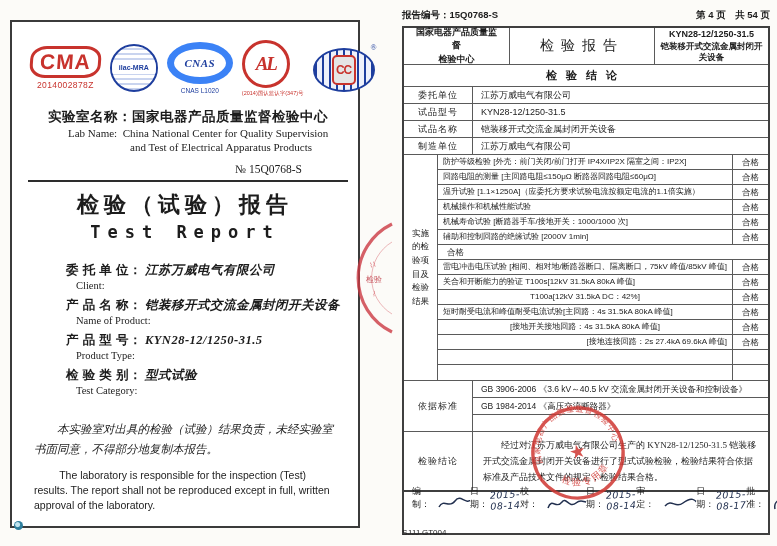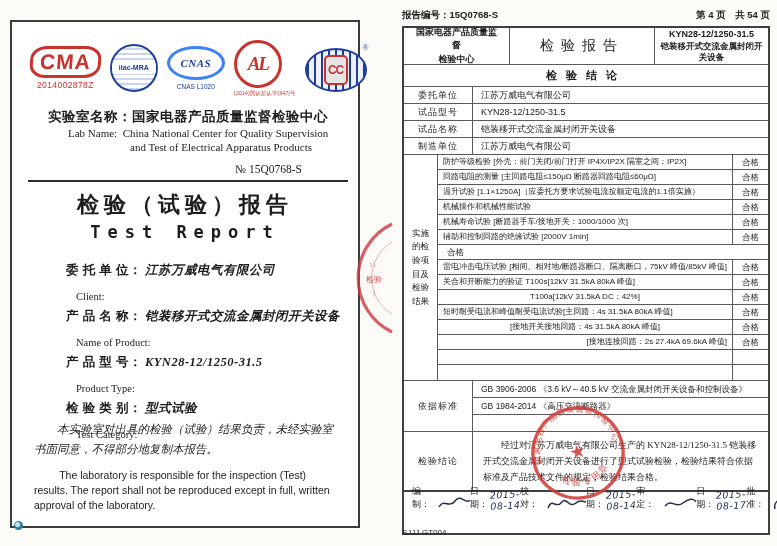--- a/index.html
+++ b/index.html
@@ -11,21 +11,21 @@
              border:2px solid #3b3b3b;}
   .logos{position:absolute;left:18px;top:14px;width:308px;height:64px;display:flex;align-items:center;gap:9px;}
   .logo{flex:0 0 auto;text-align:center;}
   .cma-box{color:#c8332d;border:3px solid #c8332d;border-radius:16px/13px;font-family:"Liberation Sans",sans-serif;
            font-weight:bold;font-size:21px;line-height:26px;padding:0 7px;letter-spacing:1px;transform:skewX(-4deg);}
   .cma-code{color:#c8332d;font-family:"Liberation Sans",sans-serif;font-size:8.5px;margin-top:2px;letter-spacing:.4px;}
   .ilac-circ{width:44px;height:44px;border-radius:50%;border:2px solid #1e3e9e;position:relative;overflow:hidden;
              background:repeating-linear-gradient(0deg,#c9d4ef 0 2px,#fff 2px 5px);}
   .ilac-band{position:absolute;left:0;right:0;top:16px;height:12px;background:#fff;color:#1e3e9e;
              font-family:"Liberation Sans",sans-serif;font-weight:bold;font-size:7px;line-height:12px;text-align:center;}
-  .cnas-oval{width:52px;height:28px;border:3px solid #3b82f6;border-radius:50%;display:flex;align-items:center;
+  .cnas-oval{width:52px;height:28px;border:7px solid #3b82f6;border-radius:50%;display:flex;align-items:center;
              justify-content:center;color:#1e3e9e;font-family:"Liberation Serif",serif;font-weight:bold;
              font-style:italic;font-size:11px;letter-spacing:.5px;}
   .cnas-code{color:#1e3e9e;font-family:"Liberation Sans",sans-serif;font-size:6.5px;margin-top:3px;}
   .cal-circ{width:42px;height:42px;border:3px solid #c8332d;border-radius:50%;display:flex;align-items:center;
             justify-content:center;color:#c8332d;font-weight:bold;font-size:19px;font-style:italic;
             font-family:"Liberation Serif",serif;letter-spacing:-2px;}
   .cal-code{color:#c8332d;font-size:5.5px;margin-top:2px;font-family:"Liberation Sans",sans-serif;white-space:nowrap;}
   .globe{position:relative;width:58px;height:40px;}
   .globe-oval{width:58px;height:40px;border:2px solid #1e3e9e;border-radius:50%;overflow:hidden;
               background:repeating-linear-gradient(90deg,#1e3e9e 0 2px,#eef1fb 2px 7px);}
@@ -38,21 +38,21 @@
   .lab-en2{position:absolute;left:118px;top:119px;font-size:11px;}
   .report-no{position:absolute;right:56px;top:141px;font-size:11.5px;}
   .lp-hr{position:absolute;left:16px;right:10px;top:158px;border-top:2px solid #2d2d2d;}
   .title-cn{position:absolute;left:0;right:0;top:168px;text-align:center;font-size:22px;font-weight:bold;letter-spacing:5px;}
   .title-en{position:absolute;left:0;right:0;top:200px;text-align:center;font-size:17px;font-weight:bold;
             font-family:"DejaVu Sans Mono",monospace;letter-spacing:7px;}
   .fields{position:absolute;left:54px;top:240px;right:16px;}
   .lp-field{margin-bottom:6px;}
   .lp-field-cn{font-size:12.5px;font-weight:bold;letter-spacing:.5px;}
   .lp-value{font-style:italic;margin-left:3px;}
-  .lp-field-en{font-size:10.5px;margin-left:10px;margin-top:12px;}
+  .lp-field-en{font-size:10.5px;margin-left:10px;margin-top:1px;}
   .statement-cn{position:absolute;left:22px;right:20px;top:398px;font-size:11.5px;line-height:1.7;
                 text-indent:2em;font-weight:500;font-style:italic;}
   .statement-en{position:absolute;left:22px;right:16px;top:446px;font-size:10.5px;line-height:1.45;
                 text-indent:2.4em;font-family:"Liberation Sans",sans-serif;}
   .corner-dot{position:absolute;left:14px;top:521px;width:9px;height:9px;border-radius:50%;
               background:radial-gradient(circle at 40% 40%,#bfe3ee 0 2px,#2e7f9e 3px);}
   .edge-stamp{position:absolute;left:348px;top:220px;width:50px;height:116px;opacity:.8;}
 
   
   .rp-head{position:absolute;left:402px;top:9px;width:368px;display:flex;justify-content:space-between;

